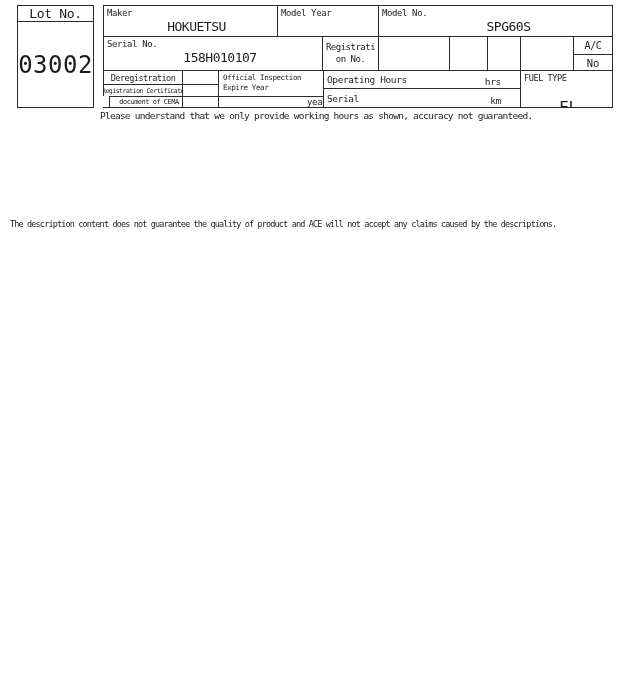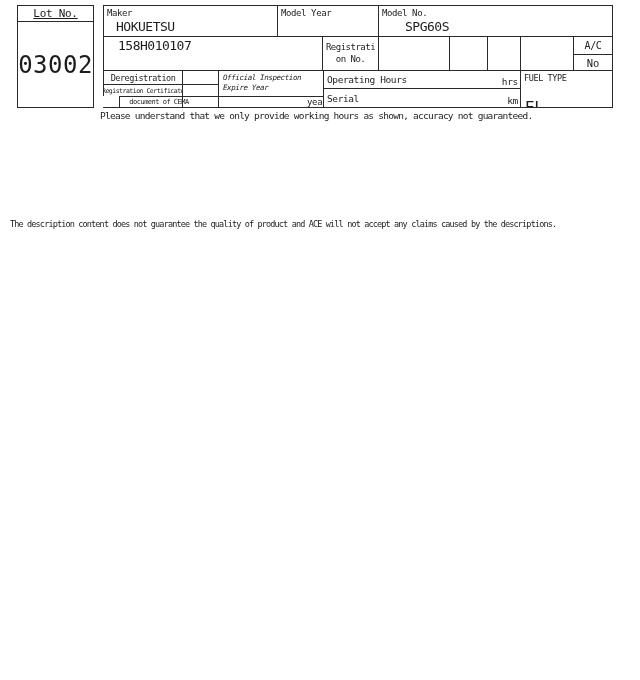--- a/index.html
+++ b/index.html
@@ -15,47 +15,47 @@
 
   
   .lotbox {
     position:absolute; left:17px; top:5px; width:77px; height:103px;
     box-sizing:border-box; border:1.2px solid var(--line);
     display:flex; flex-direction:column;
   }
   .lot-header {
     height:16px; box-sizing:border-box; border-bottom:1px solid var(--line);
     display:flex; align-items:center; justify-content:center;
-    font-size:11px; letter-spacing:-0.3px; white-space:pre;text-decoration:underline;
+    font-size:13px; letter-spacing:-0.3px; white-space:pre;
   }
   .lot-value {
     flex:1; display:flex; align-items:center; justify-content:center;
     font-size:24px; letter-spacing:0.5px; white-space:pre;
   }
 
   
   .maintable {
     position:absolute; left:103px; top:5px; width:510px; height:103px;
     box-sizing:border-box;
     border-right:1px solid var(--line); border-bottom:1px solid var(--line);
   }
   .cell {
     position:absolute; box-sizing:border-box;
     border-left:1px solid var(--line); border-top:1px solid var(--line);
     display:flex; flex-direction:column; overflow:hidden;
   }
   .lbl  { font-size:9px;   letter-spacing:-0.4px; padding:2px 0 0 3px; white-space:pre; }
   .lbl-sm { font-size:8px; letter-spacing:-0.5px; white-space:pre; }
-  .val  { font-size:13px;  letter-spacing:-0.5px; padding-top:1px; white-space:pre; }
+  .val  { font-size:13px;  letter-spacing:-0.5px; padding-top:1px; white-space:pre;text-align:center; }
   .center { align-items:center; justify-content:center; text-align:left; }
-  .unit { position:absolute; right:2px; bottom:1px; font-size:9.5px; letter-spacing:-0.3px; white-space:pre; }
+  .unit { position:absolute; right:19px; bottom:1px; font-size:9.5px; letter-spacing:-0.3px; white-space:pre; }
 
   .regno-line { font-size:9px; letter-spacing:-0.5px; line-height:1.25; white-space:pre; }
 
-  .off-lines { font-size:7.5px; letter-spacing:-0.4px; line-height:1.3; padding:2px 0 0 4px; white-space:pre;font-style:italic; }
+  .off-lines { font-size:7.5px; letter-spacing:-0.4px; line-height:1.3; padding:2px 0 0 4px; white-space:pre; }
   .ym-row { flex-direction:row; align-items:center; justify-content:space-between;
             padding:0 5px 0 40px; }
   .year-lbl { font-size:9px; letter-spacing:-0.3px; white-space:pre;margin-left:48px; }
   .month-lbl { font-size:10px; letter-spacing:-0.3px; white-space:pre; }
 
   .note {
     position:absolute; white-space:pre;
   }
   .note1 { left:100px; top:110px; font-size:9.5px; letter-spacing:-0.75px; }
   .note2 { left:10px;  top:219px; font-size:8.5px; letter-spacing:-0.85px; }
@@ -78,20 +78,21 @@
     </div>
     <div class="cell" style="left:174px;top:0;width:101px;height:31px">
       <span class="lbl">Model Year</span>
     </div>
     <div class="cell" style="left:275px;top:0;width:234px;height:31px">
       <span class="lbl">Model No.</span>
       <span class="val" style="padding-left:26px">SPG60S</span>
     </div>
 
     <div class="cell" style="left:0;top:31px;width:219px;height:34px">
+      <span class="lbl">Serial No.</span>
       <span class="val" style="padding-left:14px">158H010107</span>
     </div>
     <div class="cell center" style="left:219px;top:31px;width:56px;height:34px">
       <span class="regno-line">Registrati</span>
       <span class="regno-line">on No.</span>
     </div>
     <div class="cell" style="left:275px;top:31px;width:71px;height:34px"></div>
     <div class="cell" style="left:346px;top:31px;width:38px;height:34px"></div>
     <div class="cell" style="left:384px;top:31px;width:33px;height:34px"></div>
     <div class="cell" style="left:417px;top:31px;width:53px;height:34px"></div>
@@ -103,21 +104,21 @@
     </div>
 
     <div class="cell center" style="left:0;top:65px;width:79px;height:14px">
       <span class="lbl-sm" style="font-size:8.5px">Deregistration</span>
     </div>
     <div class="cell" style="left:79px;top:65px;width:36px;height:14px"></div>
     <div class="cell center" style="left:0;top:79px;width:79px;height:12px">
       <span class="lbl-sm" style="font-size:6.5px">Registration Certificate</span>
     </div>
     <div class="cell" style="left:79px;top:79px;width:36px;height:12px"></div>
-    <div class="cell center" style="left:16px;top:91px;width:79px;height:11px">
+    <div class="cell center" style="left:6px;top:91px;width:79px;height:11px">
       <span class="lbl-sm" style="font-size:7px">document of CEMA</span>
     </div>
     <div class="cell" style="left:79px;top:91px;width:36px;height:11px"></div>
 
     <div class="cell" style="left:115px;top:65px;width:105px;height:26px">
       <span class="off-lines">Official Inspection</span>
       <span class="off-lines" style="padding-top:0">Expire Year</span>
     </div>
     <div class="cell ym-row" style="left:115px;top:91px;width:105px;height:11px">
       <span class="year-lbl">year</span>

